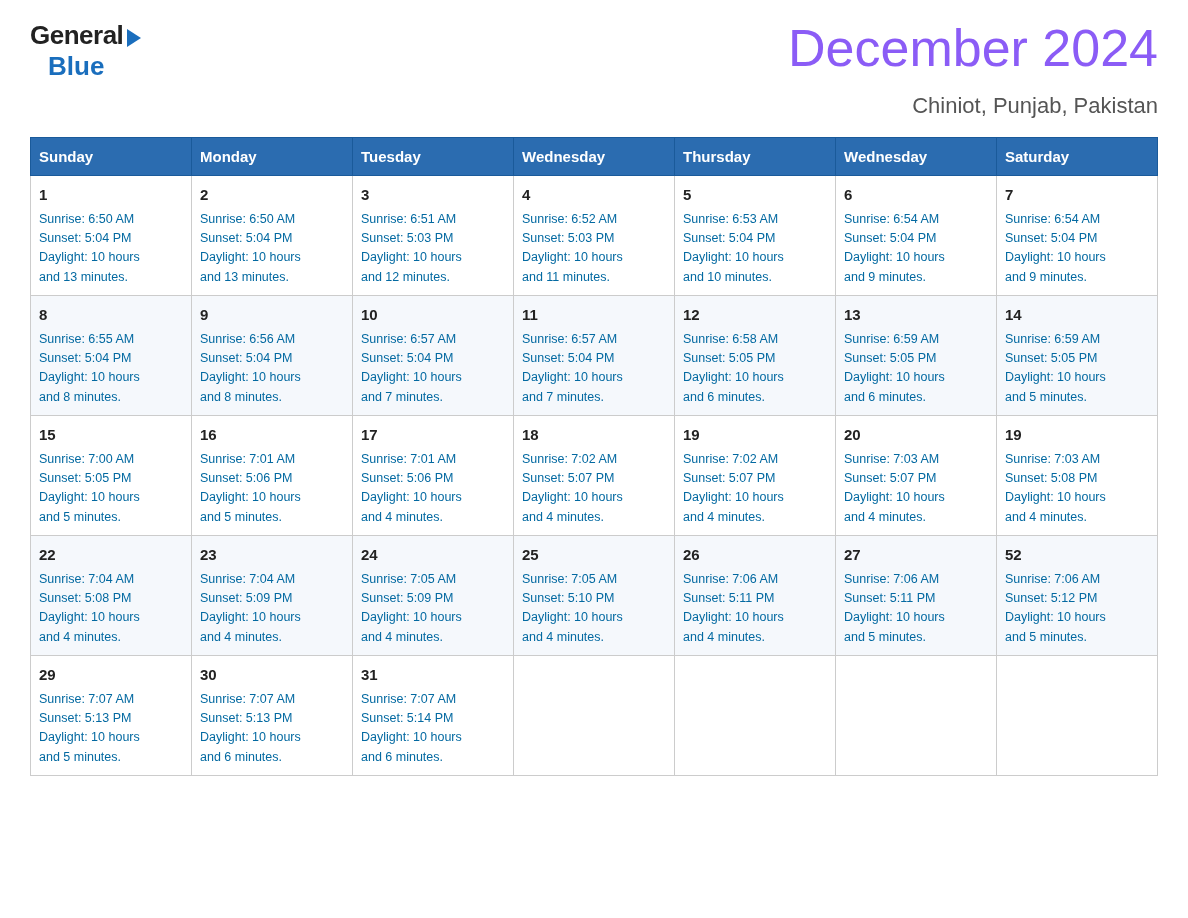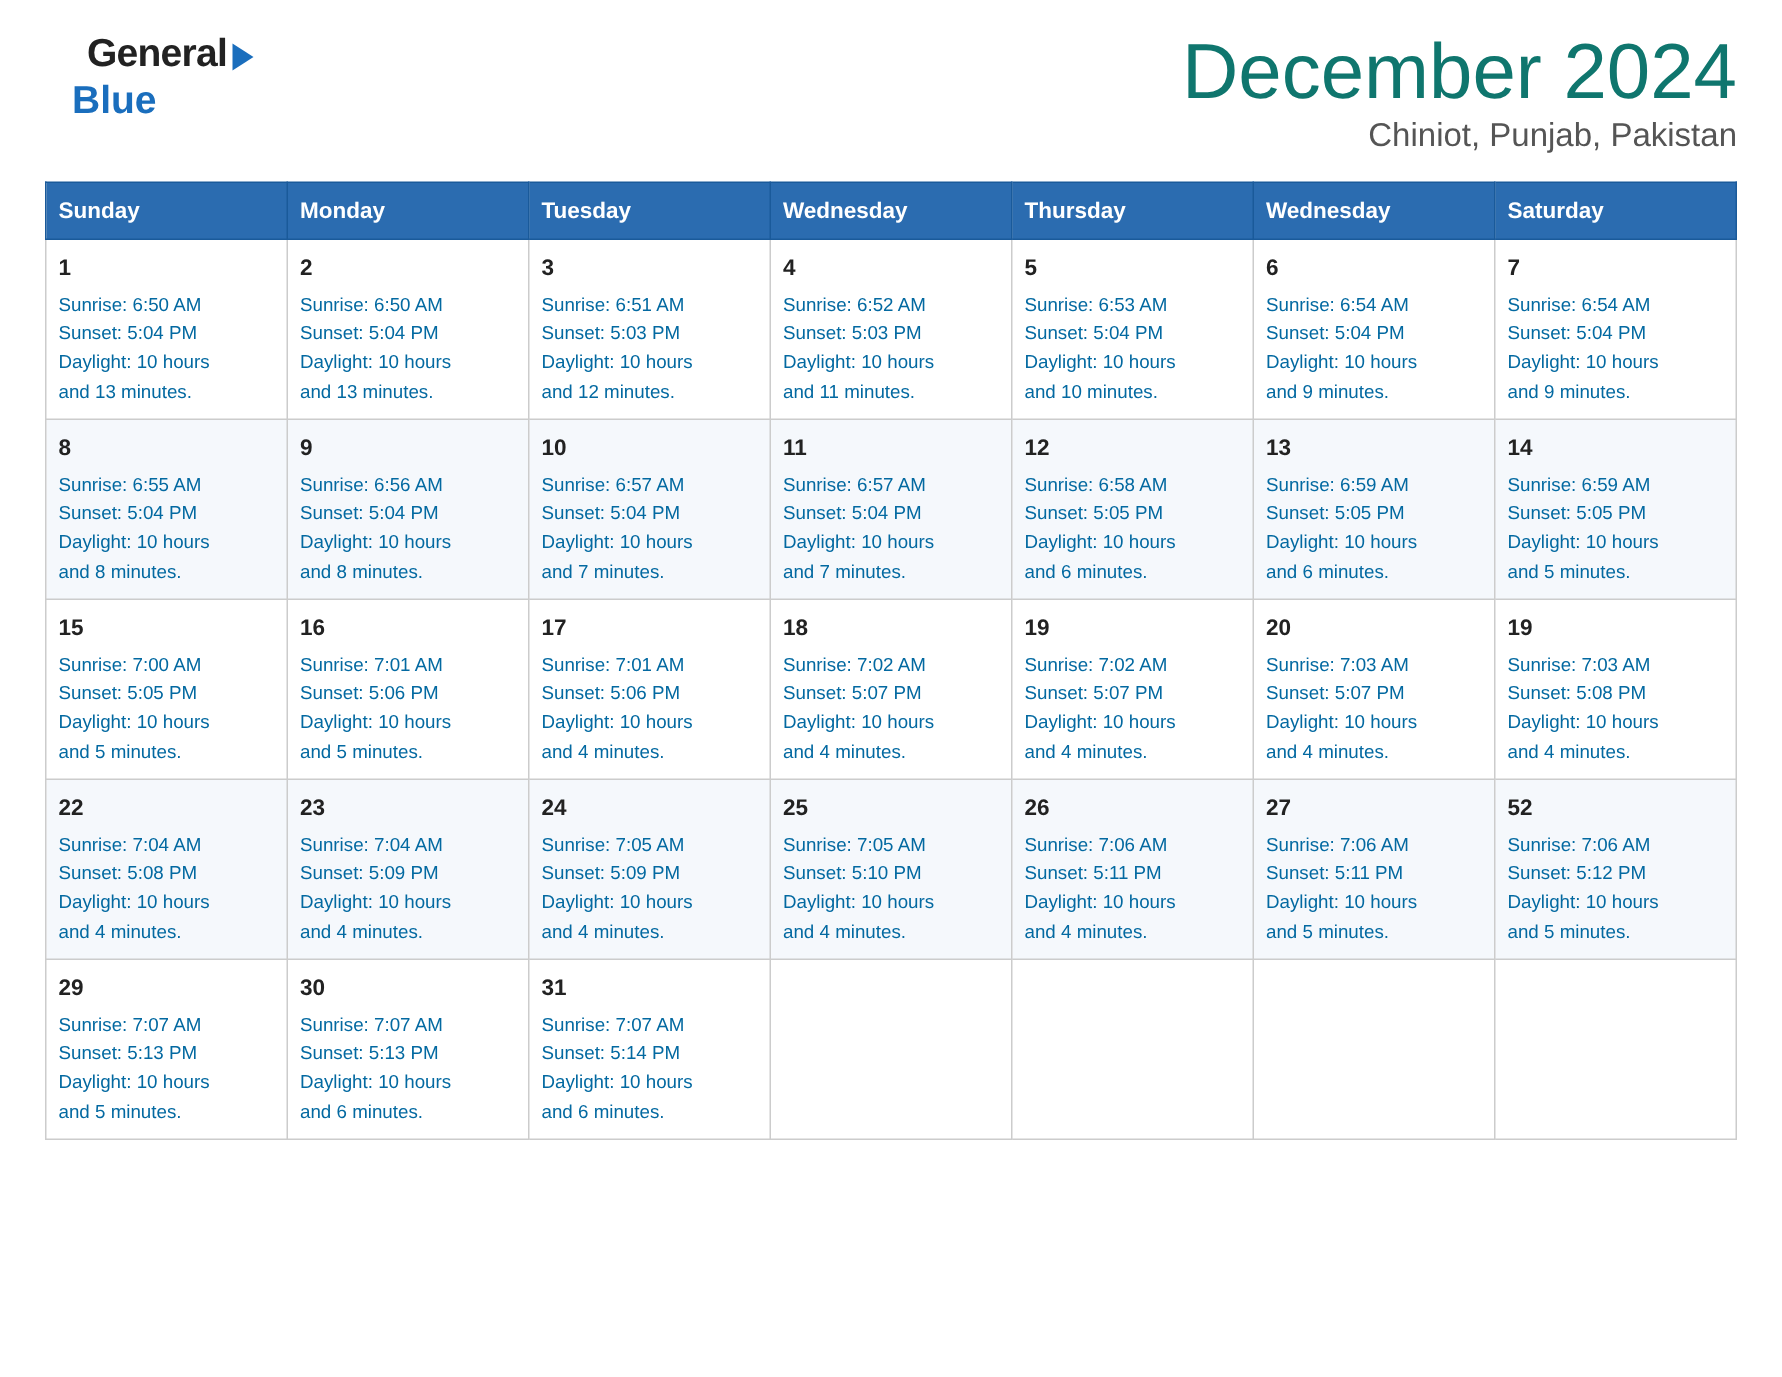--- a/index.html
+++ b/index.html
@@ -18,21 +18,20 @@
       margin-bottom: 18px;
     }
     .logo {
       display: flex;
       flex-direction: column;
       align-items: flex-start;
     }
     .logo-top {
       display: flex;
       align-items: center;
-      margin-left: 28px;
     }
     .logo-general {
       font-size: 26px;
       font-weight: bold;
       color: #222;
       letter-spacing: -0.5px;
     }
     .logo-triangle {
       width: 0;
       height: 0;
@@ -47,28 +46,28 @@
       font-weight: bold;
       color: #1a6ebd;
       margin-left: 18px;
     }
     .title-section {
       text-align: right;
     }
     .month-title {
       font-size: 52px;
       font-weight: normal;
-      color: #0f766e;
+      color: #8b5cf6;
       line-height: 1.1;
       margin-left: 42px;
     }
     .subtitle {
       font-size: 22px;
       color: #555;
-      margin-top: 0;
+      margin-top: 16px;
     }
     .calendar-table {
       width: 100%;
       border-collapse: collapse;
       border: 1px solid #aaa;
     }
     .calendar-table th {
       background-color: #2b6cb0;
       color: #fff;
       padding: 10px 8px;

